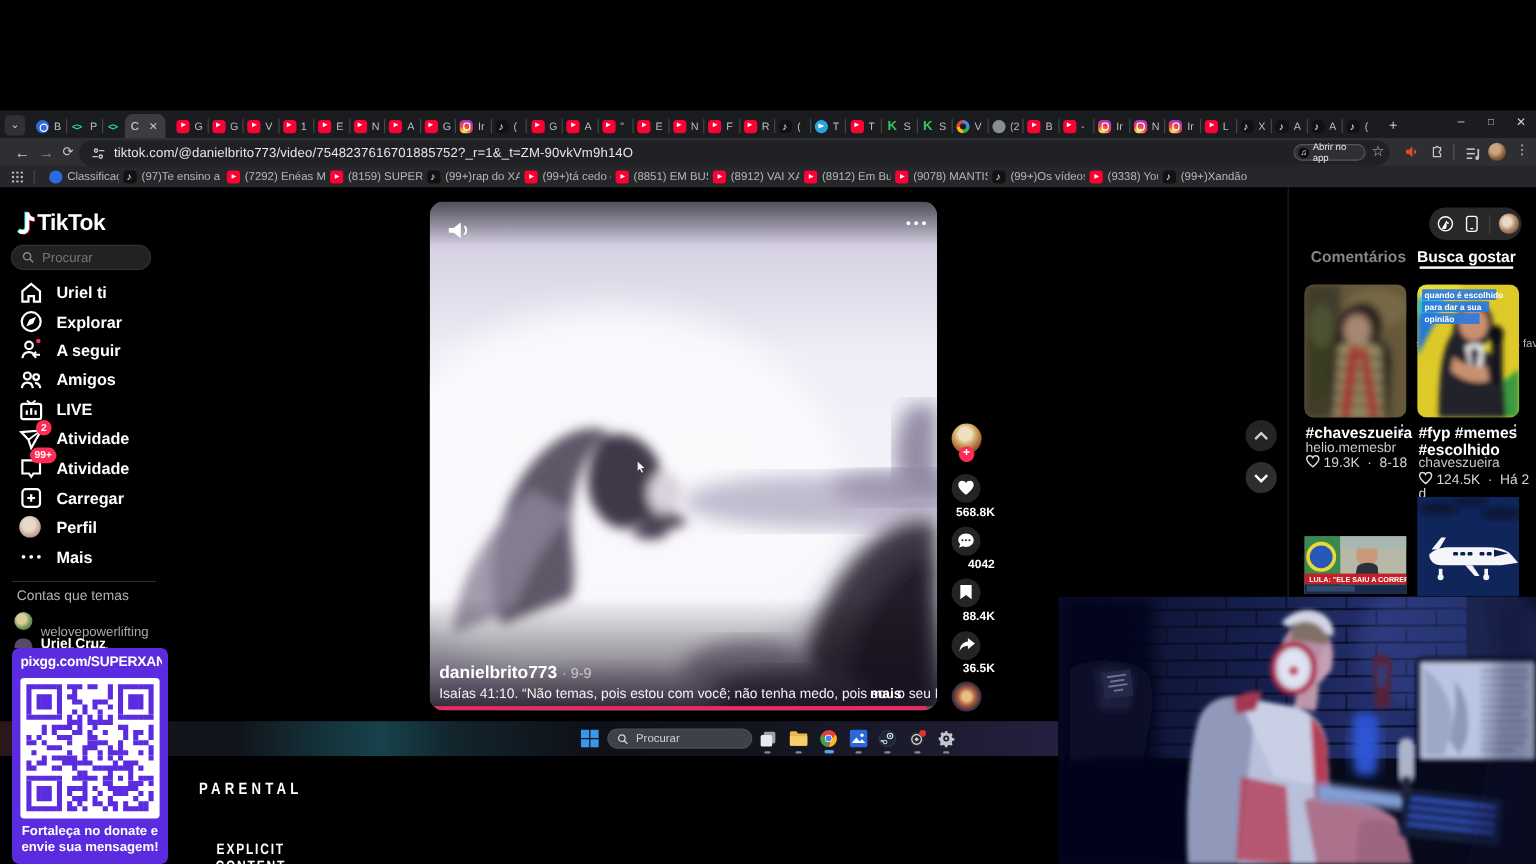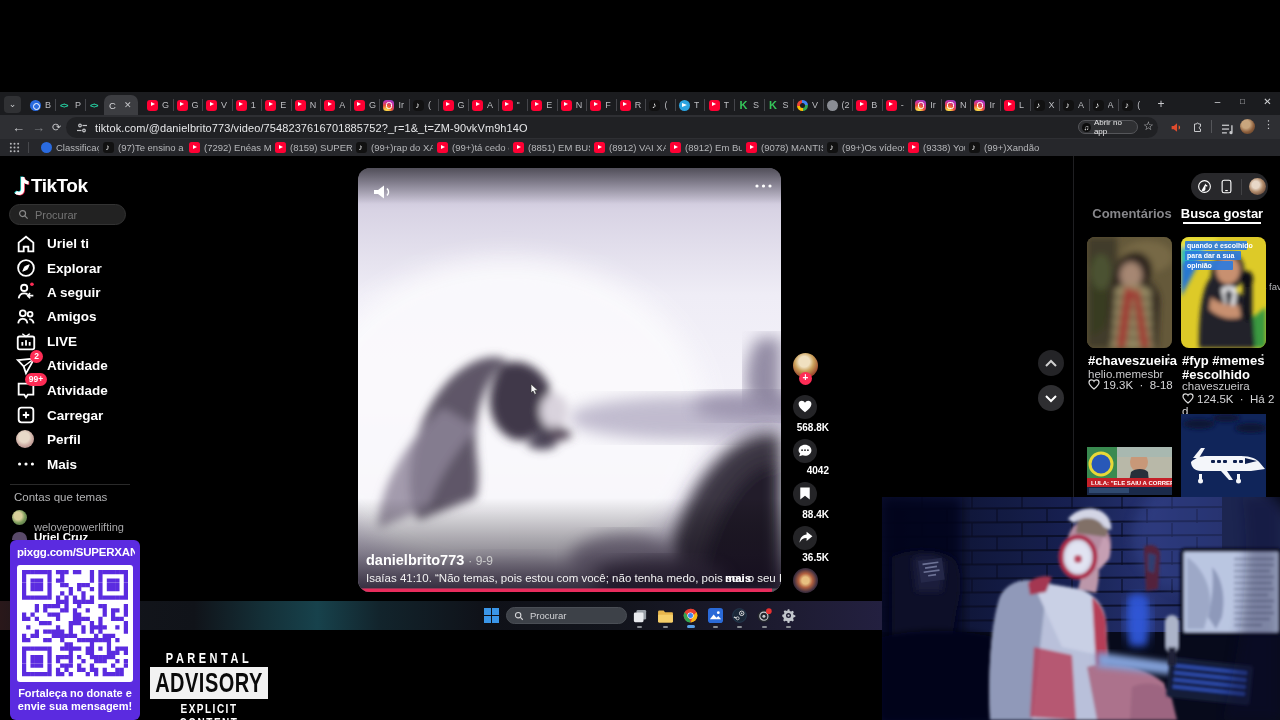--- a/index.html
+++ b/index.html
@@ -795,23 +795,20 @@
   <div id="qr">
 <div style="position:absolute;left:7px;top:6px;width:118px;overflow:hidden;color:#fff;font-size:11.5px;font-weight:bold;white-space:nowrap;letter-spacing:-0.2px">pixgg.com/SUPERXANDA</div>
 <svg width="116" height="117" viewBox="0 0 116.25 117" style="position:absolute;left:7px;top:25px;background:#fff;border-radius:3px">
         <path fill="#5b2be0" d="M5.0 5.0h4.25v4.25h-4.25zM9.2 5.0h4.25v4.25h-4.25zM13.5 5.0h4.25v4.25h-4.25zM17.8 5.0h4.25v4.25h-4.25zM22.0 5.0h4.25v4.25h-4.25zM26.2 5.0h4.25v4.25h-4.25zM30.5 5.0h4.25v4.25h-4.25zM39.0 5.0h4.25v4.25h-4.25zM43.2 5.0h4.25v4.25h-4.25zM47.5 5.0h4.25v4.25h-4.25zM56.0 5.0h4.25v4.25h-4.25zM60.2 5.0h4.25v4.25h-4.25zM73.0 5.0h4.25v4.25h-4.25zM81.5 5.0h4.25v4.25h-4.25zM85.8 5.0h4.25v4.25h-4.25zM90.0 5.0h4.25v4.25h-4.25zM94.2 5.0h4.25v4.25h-4.25zM98.5 5.0h4.25v4.25h-4.25zM102.8 5.0h4.25v4.25h-4.25zM107.0 5.0h4.25v4.25h-4.25zM5.0 9.2h4.25v4.25h-4.25zM30.5 9.2h4.25v4.25h-4.25zM43.2 9.2h4.25v4.25h-4.25zM73.0 9.2h4.25v4.25h-4.25zM81.5 9.2h4.25v4.25h-4.25zM107.0 9.2h4.25v4.25h-4.25zM5.0 13.5h4.25v4.25h-4.25zM13.5 13.5h4.25v4.25h-4.25zM17.8 13.5h4.25v4.25h-4.25zM22.0 13.5h4.25v4.25h-4.25zM30.5 13.5h4.25v4.25h-4.25zM39.0 13.5h4.25v4.25h-4.25zM43.2 13.5h4.25v4.25h-4.25zM73.0 13.5h4.25v4.25h-4.25zM81.5 13.5h4.25v4.25h-4.25zM90.0 13.5h4.25v4.25h-4.25zM94.2 13.5h4.25v4.25h-4.25zM98.5 13.5h4.25v4.25h-4.25zM107.0 13.5h4.25v4.25h-4.25zM5.0 17.8h4.25v4.25h-4.25zM13.5 17.8h4.25v4.25h-4.25zM17.8 17.8h4.25v4.25h-4.25zM22.0 17.8h4.25v4.25h-4.25zM30.5 17.8h4.25v4.25h-4.25zM43.2 17.8h4.25v4.25h-4.25zM47.5 17.8h4.25v4.25h-4.25zM60.2 17.8h4.25v4.25h-4.25zM64.5 17.8h4.25v4.25h-4.25zM68.8 17.8h4.25v4.25h-4.25zM81.5 17.8h4.25v4.25h-4.25zM90.0 17.8h4.25v4.25h-4.25zM94.2 17.8h4.25v4.25h-4.25zM98.5 17.8h4.25v4.25h-4.25zM107.0 17.8h4.25v4.25h-4.25zM5.0 22.0h4.25v4.25h-4.25zM13.5 22.0h4.25v4.25h-4.25zM17.8 22.0h4.25v4.25h-4.25zM22.0 22.0h4.25v4.25h-4.25zM30.5 22.0h4.25v4.25h-4.25zM51.8 22.0h4.25v4.25h-4.25zM60.2 22.0h4.25v4.25h-4.25zM73.0 22.0h4.25v4.25h-4.25zM81.5 22.0h4.25v4.25h-4.25zM90.0 22.0h4.25v4.25h-4.25zM94.2 22.0h4.25v4.25h-4.25zM98.5 22.0h4.25v4.25h-4.25zM107.0 22.0h4.25v4.25h-4.25zM5.0 26.2h4.25v4.25h-4.25zM30.5 26.2h4.25v4.25h-4.25zM43.2 26.2h4.25v4.25h-4.25zM51.8 26.2h4.25v4.25h-4.25zM64.5 26.2h4.25v4.25h-4.25zM81.5 26.2h4.25v4.25h-4.25zM107.0 26.2h4.25v4.25h-4.25zM5.0 30.5h4.25v4.25h-4.25zM9.2 30.5h4.25v4.25h-4.25zM13.5 30.5h4.25v4.25h-4.25zM17.8 30.5h4.25v4.25h-4.25zM22.0 30.5h4.25v4.25h-4.25zM26.2 30.5h4.25v4.25h-4.25zM30.5 30.5h4.25v4.25h-4.25zM39.0 30.5h4.25v4.25h-4.25zM47.5 30.5h4.25v4.25h-4.25zM56.0 30.5h4.25v4.25h-4.25zM64.5 30.5h4.25v4.25h-4.25zM73.0 30.5h4.25v4.25h-4.25zM81.5 30.5h4.25v4.25h-4.25zM85.8 30.5h4.25v4.25h-4.25zM90.0 30.5h4.25v4.25h-4.25zM94.2 30.5h4.25v4.25h-4.25zM98.5 30.5h4.25v4.25h-4.25zM102.8 30.5h4.25v4.25h-4.25zM107.0 30.5h4.25v4.25h-4.25zM39.0 34.8h4.25v4.25h-4.25zM43.2 34.8h4.25v4.25h-4.25zM47.5 34.8h4.25v4.25h-4.25zM56.0 34.8h4.25v4.25h-4.25zM60.2 34.8h4.25v4.25h-4.25zM64.5 34.8h4.25v4.25h-4.25zM68.8 34.8h4.25v4.25h-4.25zM73.0 34.8h4.25v4.25h-4.25zM17.8 39.0h4.25v4.25h-4.25zM26.2 39.0h4.25v4.25h-4.25zM30.5 39.0h4.25v4.25h-4.25zM34.8 39.0h4.25v4.25h-4.25zM39.0 39.0h4.25v4.25h-4.25zM47.5 39.0h4.25v4.25h-4.25zM60.2 39.0h4.25v4.25h-4.25zM81.5 39.0h4.25v4.25h-4.25zM85.8 39.0h4.25v4.25h-4.25zM107.0 39.0h4.25v4.25h-4.25zM17.8 43.2h4.25v4.25h-4.25zM26.2 43.2h4.25v4.25h-4.25zM43.2 43.2h4.25v4.25h-4.25zM47.5 43.2h4.25v4.25h-4.25zM56.0 43.2h4.25v4.25h-4.25zM68.8 43.2h4.25v4.25h-4.25zM85.8 43.2h4.25v4.25h-4.25zM94.2 43.2h4.25v4.25h-4.25zM98.5 43.2h4.25v4.25h-4.25zM107.0 43.2h4.25v4.25h-4.25zM5.0 47.5h4.25v4.25h-4.25zM13.5 47.5h4.25v4.25h-4.25zM30.5 47.5h4.25v4.25h-4.25zM34.8 47.5h4.25v4.25h-4.25zM39.0 47.5h4.25v4.25h-4.25zM56.0 47.5h4.25v4.25h-4.25zM60.2 47.5h4.25v4.25h-4.25zM85.8 47.5h4.25v4.25h-4.25zM94.2 47.5h4.25v4.25h-4.25zM107.0 47.5h4.25v4.25h-4.25zM5.0 51.8h4.25v4.25h-4.25zM9.2 51.8h4.25v4.25h-4.25zM17.8 51.8h4.25v4.25h-4.25zM39.0 51.8h4.25v4.25h-4.25zM56.0 51.8h4.25v4.25h-4.25zM60.2 51.8h4.25v4.25h-4.25zM64.5 51.8h4.25v4.25h-4.25zM68.8 51.8h4.25v4.25h-4.25zM81.5 51.8h4.25v4.25h-4.25zM94.2 51.8h4.25v4.25h-4.25zM98.5 51.8h4.25v4.25h-4.25zM102.8 51.8h4.25v4.25h-4.25zM22.0 56.0h4.25v4.25h-4.25zM26.2 56.0h4.25v4.25h-4.25zM30.5 56.0h4.25v4.25h-4.25zM51.8 56.0h4.25v4.25h-4.25zM56.0 56.0h4.25v4.25h-4.25zM60.2 56.0h4.25v4.25h-4.25zM73.0 56.0h4.25v4.25h-4.25zM81.5 56.0h4.25v4.25h-4.25zM107.0 56.0h4.25v4.25h-4.25zM9.2 60.2h4.25v4.25h-4.25zM39.0 60.2h4.25v4.25h-4.25zM51.8 60.2h4.25v4.25h-4.25zM64.5 60.2h4.25v4.25h-4.25zM73.0 60.2h4.25v4.25h-4.25zM77.2 60.2h4.25v4.25h-4.25zM81.5 60.2h4.25v4.25h-4.25zM85.8 60.2h4.25v4.25h-4.25zM98.5 60.2h4.25v4.25h-4.25zM107.0 60.2h4.25v4.25h-4.25zM17.8 64.5h4.25v4.25h-4.25zM26.2 64.5h4.25v4.25h-4.25zM30.5 64.5h4.25v4.25h-4.25zM34.8 64.5h4.25v4.25h-4.25zM39.0 64.5h4.25v4.25h-4.25zM43.2 64.5h4.25v4.25h-4.25zM51.8 64.5h4.25v4.25h-4.25zM64.5 64.5h4.25v4.25h-4.25zM73.0 64.5h4.25v4.25h-4.25zM81.5 64.5h4.25v4.25h-4.25zM107.0 64.5h4.25v4.25h-4.25zM5.0 68.8h4.25v4.25h-4.25zM13.5 68.8h4.25v4.25h-4.25zM17.8 68.8h4.25v4.25h-4.25zM34.8 68.8h4.25v4.25h-4.25zM39.0 68.8h4.25v4.25h-4.25zM43.2 68.8h4.25v4.25h-4.25zM47.5 68.8h4.25v4.25h-4.25zM51.8 68.8h4.25v4.25h-4.25zM56.0 68.8h4.25v4.25h-4.25zM77.2 68.8h4.25v4.25h-4.25zM85.8 68.8h4.25v4.25h-4.25zM90.0 68.8h4.25v4.25h-4.25zM94.2 68.8h4.25v4.25h-4.25zM5.0 73.0h4.25v4.25h-4.25zM9.2 73.0h4.25v4.25h-4.25zM26.2 73.0h4.25v4.25h-4.25zM30.5 73.0h4.25v4.25h-4.25zM43.2 73.0h4.25v4.25h-4.25zM60.2 73.0h4.25v4.25h-4.25zM64.5 73.0h4.25v4.25h-4.25zM68.8 73.0h4.25v4.25h-4.25zM73.0 73.0h4.25v4.25h-4.25zM77.2 73.0h4.25v4.25h-4.25zM81.5 73.0h4.25v4.25h-4.25zM85.8 73.0h4.25v4.25h-4.25zM90.0 73.0h4.25v4.25h-4.25zM98.5 73.0h4.25v4.25h-4.25zM47.5 77.2h4.25v4.25h-4.25zM51.8 77.2h4.25v4.25h-4.25zM73.0 77.2h4.25v4.25h-4.25zM90.0 77.2h4.25v4.25h-4.25zM5.0 81.5h4.25v4.25h-4.25zM9.2 81.5h4.25v4.25h-4.25zM13.5 81.5h4.25v4.25h-4.25zM17.8 81.5h4.25v4.25h-4.25zM22.0 81.5h4.25v4.25h-4.25zM26.2 81.5h4.25v4.25h-4.25zM30.5 81.5h4.25v4.25h-4.25zM43.2 81.5h4.25v4.25h-4.25zM47.5 81.5h4.25v4.25h-4.25zM51.8 81.5h4.25v4.25h-4.25zM56.0 81.5h4.25v4.25h-4.25zM60.2 81.5h4.25v4.25h-4.25zM68.8 81.5h4.25v4.25h-4.25zM73.0 81.5h4.25v4.25h-4.25zM81.5 81.5h4.25v4.25h-4.25zM90.0 81.5h4.25v4.25h-4.25zM98.5 81.5h4.25v4.25h-4.25zM102.8 81.5h4.25v4.25h-4.25zM107.0 81.5h4.25v4.25h-4.25zM5.0 85.8h4.25v4.25h-4.25zM30.5 85.8h4.25v4.25h-4.25zM51.8 85.8h4.25v4.25h-4.25zM68.8 85.8h4.25v4.25h-4.25zM73.0 85.8h4.25v4.25h-4.25zM90.0 85.8h4.25v4.25h-4.25zM94.2 85.8h4.25v4.25h-4.25zM98.5 85.8h4.25v4.25h-4.25zM107.0 85.8h4.25v4.25h-4.25zM5.0 90.0h4.25v4.25h-4.25zM13.5 90.0h4.25v4.25h-4.25zM17.8 90.0h4.25v4.25h-4.25zM22.0 90.0h4.25v4.25h-4.25zM30.5 90.0h4.25v4.25h-4.25zM39.0 90.0h4.25v4.25h-4.25zM43.2 90.0h4.25v4.25h-4.25zM47.5 90.0h4.25v4.25h-4.25zM51.8 90.0h4.25v4.25h-4.25zM60.2 90.0h4.25v4.25h-4.25zM73.0 90.0h4.25v4.25h-4.25zM77.2 90.0h4.25v4.25h-4.25zM81.5 90.0h4.25v4.25h-4.25zM85.8 90.0h4.25v4.25h-4.25zM90.0 90.0h4.25v4.25h-4.25zM94.2 90.0h4.25v4.25h-4.25zM5.0 94.2h4.25v4.25h-4.25zM13.5 94.2h4.25v4.25h-4.25zM17.8 94.2h4.25v4.25h-4.25zM22.0 94.2h4.25v4.25h-4.25zM30.5 94.2h4.25v4.25h-4.25zM39.0 94.2h4.25v4.25h-4.25zM51.8 94.2h4.25v4.25h-4.25zM64.5 94.2h4.25v4.25h-4.25zM77.2 94.2h4.25v4.25h-4.25zM81.5 94.2h4.25v4.25h-4.25zM85.8 94.2h4.25v4.25h-4.25zM98.5 94.2h4.25v4.25h-4.25zM107.0 94.2h4.25v4.25h-4.25zM5.0 98.5h4.25v4.25h-4.25zM13.5 98.5h4.25v4.25h-4.25zM17.8 98.5h4.25v4.25h-4.25zM22.0 98.5h4.25v4.25h-4.25zM30.5 98.5h4.25v4.25h-4.25zM43.2 98.5h4.25v4.25h-4.25zM47.5 98.5h4.25v4.25h-4.25zM51.8 98.5h4.25v4.25h-4.25zM60.2 98.5h4.25v4.25h-4.25zM73.0 98.5h4.25v4.25h-4.25zM94.2 98.5h4.25v4.25h-4.25zM107.0 98.5h4.25v4.25h-4.25zM5.0 102.8h4.25v4.25h-4.25zM30.5 102.8h4.25v4.25h-4.25zM39.0 102.8h4.25v4.25h-4.25zM47.5 102.8h4.25v4.25h-4.25zM60.2 102.8h4.25v4.25h-4.25zM64.5 102.8h4.25v4.25h-4.25zM73.0 102.8h4.25v4.25h-4.25zM77.2 102.8h4.25v4.25h-4.25zM85.8 102.8h4.25v4.25h-4.25zM98.5 102.8h4.25v4.25h-4.25zM102.8 102.8h4.25v4.25h-4.25zM5.0 107.0h4.25v4.25h-4.25zM9.2 107.0h4.25v4.25h-4.25zM13.5 107.0h4.25v4.25h-4.25zM17.8 107.0h4.25v4.25h-4.25zM22.0 107.0h4.25v4.25h-4.25zM26.2 107.0h4.25v4.25h-4.25zM30.5 107.0h4.25v4.25h-4.25zM39.0 107.0h4.25v4.25h-4.25zM43.2 107.0h4.25v4.25h-4.25zM51.8 107.0h4.25v4.25h-4.25zM68.8 107.0h4.25v4.25h-4.25zM77.2 107.0h4.25v4.25h-4.25zM85.8 107.0h4.25v4.25h-4.25zM90.0 107.0h4.25v4.25h-4.25zM94.2 107.0h4.25v4.25h-4.25zM98.5 107.0h4.25v4.25h-4.25zM102.8 107.0h4.25v4.25h-4.25z"></path>
       </svg>
 <div style="position:absolute;left:0;top:147px;width:130px;text-align:center;color:#fff;font-size:11px;font-weight:bold">Fortaleça no donate e</div>
 <div style="position:absolute;left:0;top:160px;width:130px;text-align:center;color:#fff;font-size:11px;font-weight:bold">envie sua mensagem!</div>
 </div>
   <div id="advisory">
 <div style="position:absolute;left:0;top:0;width:118px;text-align:center;color:#fff;font-weight:bold;font-size:11px;letter-spacing:3.5px;transform:scaleY(1.25);transform-origin:top">PARENTAL</div>
-<div style="position:absolute;left:0;top:17px;width:118px;height:32px;background:#f2f2f2;display:flex;align-items:center;justify-content:center">
-  <span style="color:#0a0a0a;font-weight:bold;font-size:20px;letter-spacing:0.5px;transform:scaleY(1.35)">ADVISORY</span>
-</div>
 <div style="position:absolute;left:0;top:52px;width:118px;text-align:center;color:#fff;font-weight:bold;font-size:10px;letter-spacing:1.5px;transform:scaleY(1.25);transform-origin:top">EXPLICIT CONTENT</div>
 </div>
   <div id="webcam">
 <svg width="398" height="223" viewBox="0 0 398 223">
 <defs>
   <filter id="w6">
             <feGaussianBlur stdDeviation="6"></feGaussianBlur>
           </filter>
   <filter id="w3">
             <feGaussianBlur stdDeviation="3"></feGaussianBlur>

